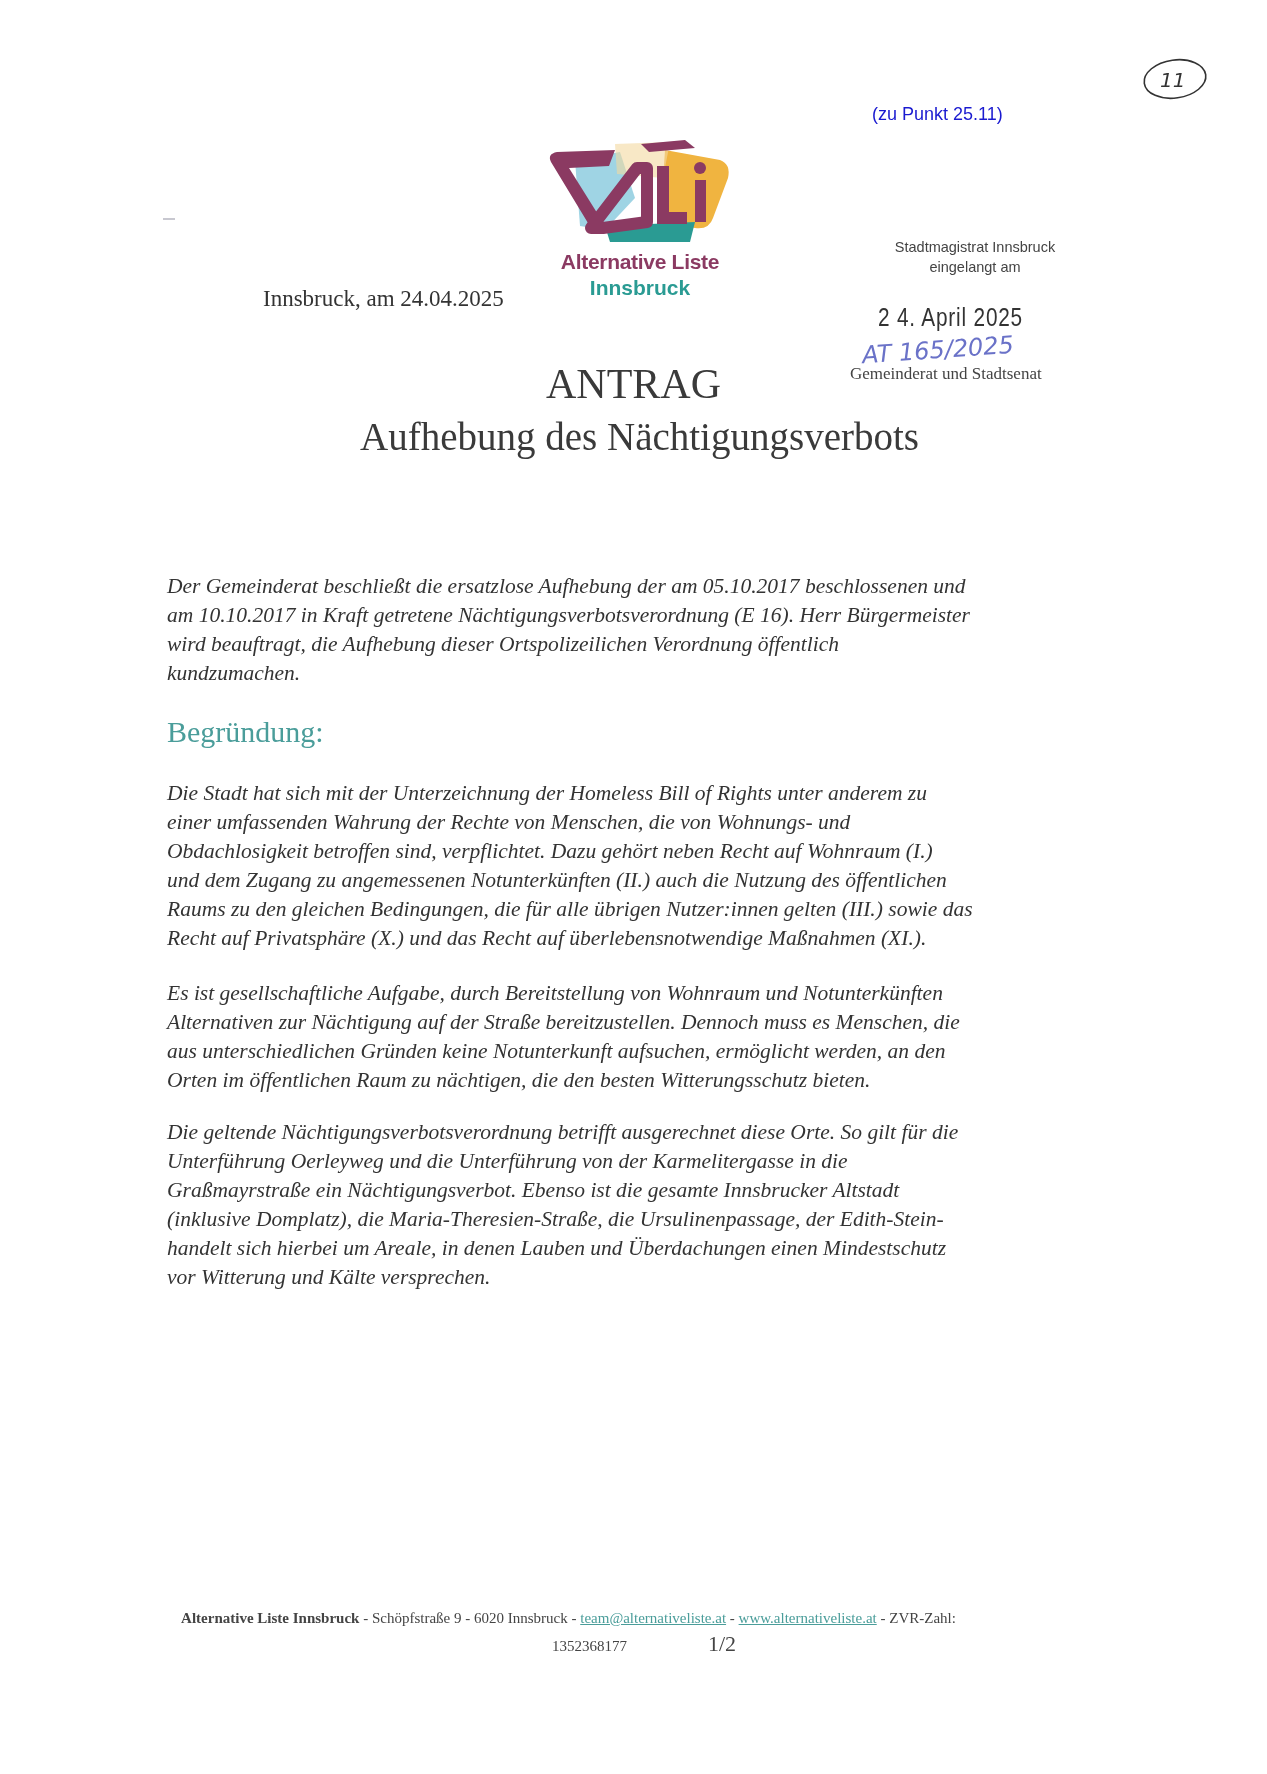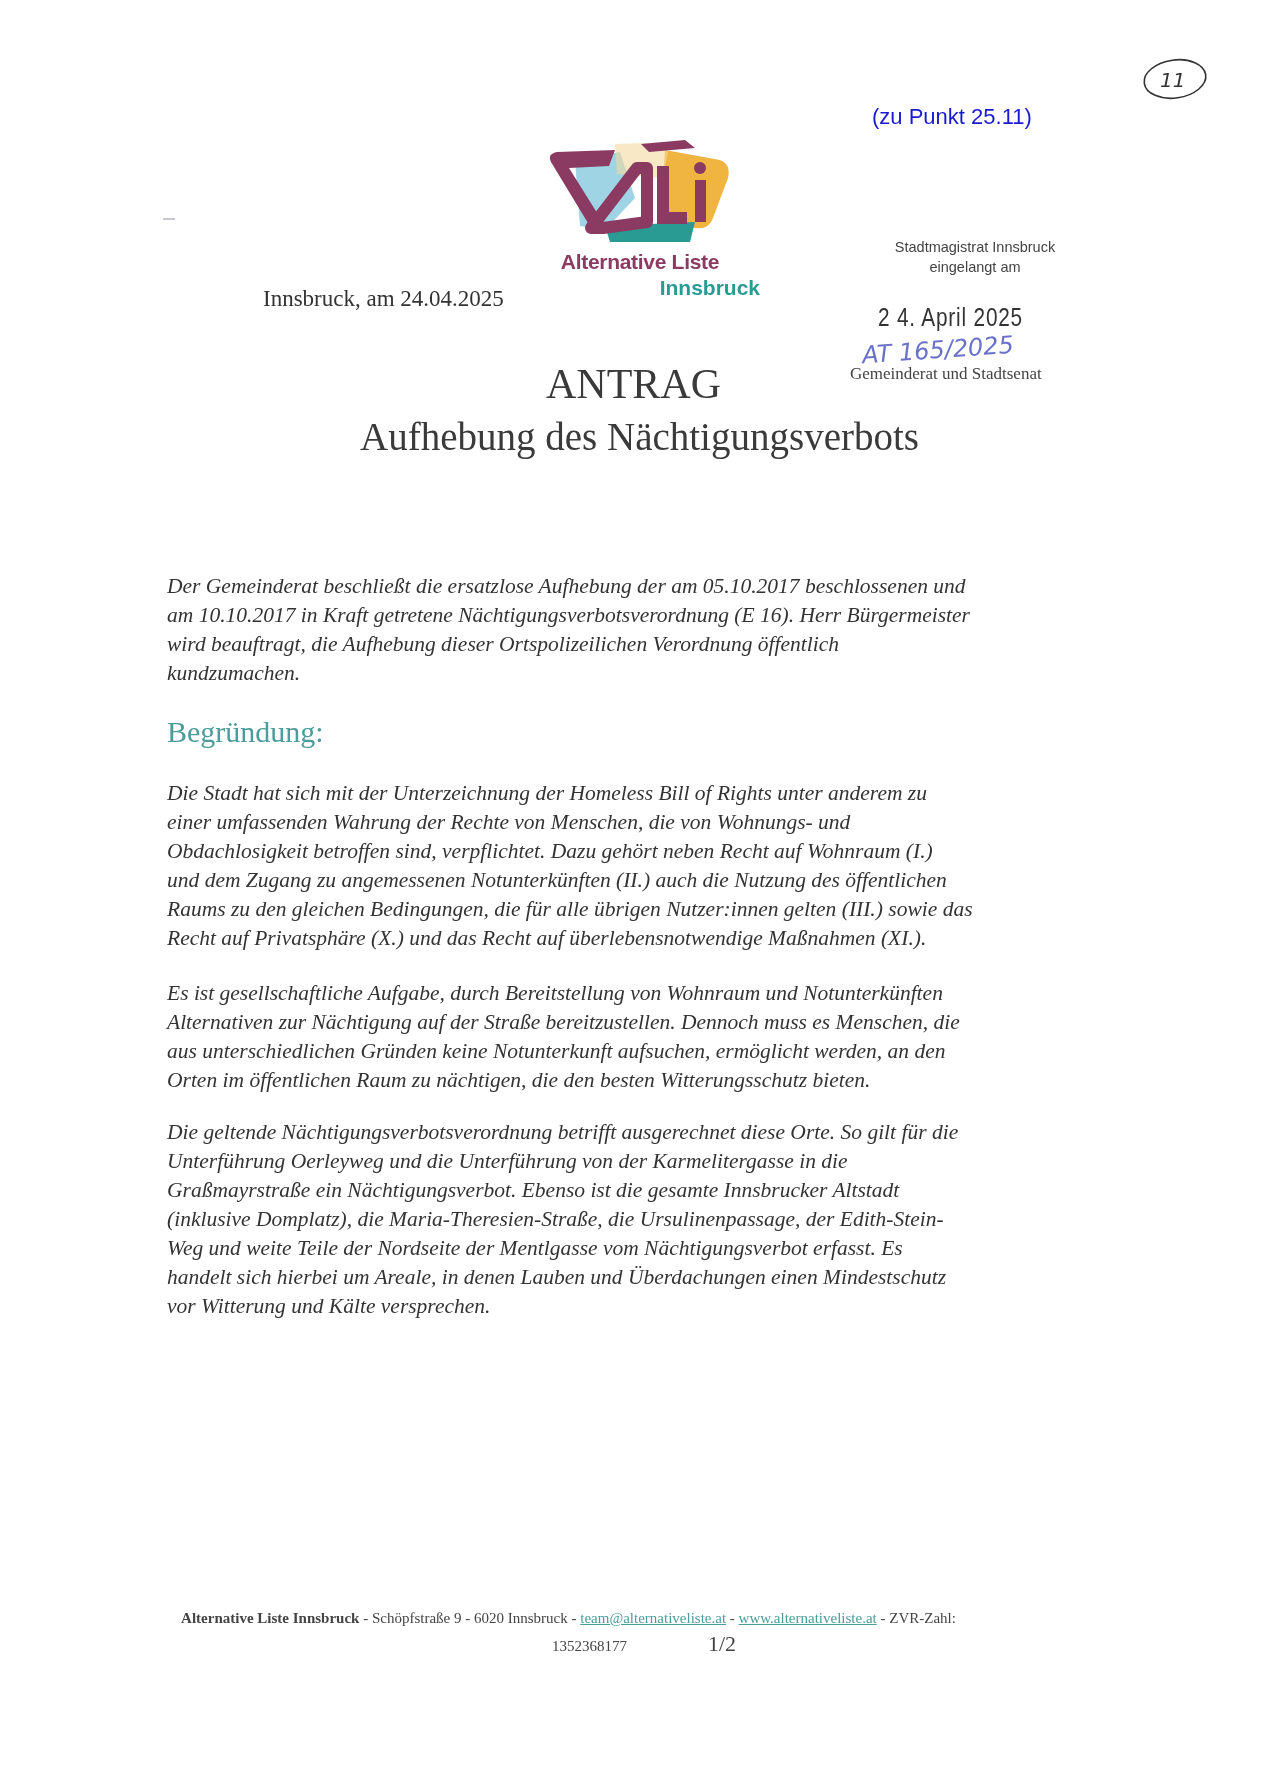--- a/index.html
+++ b/index.html
@@ -1,28 +1,28 @@
 <!DOCTYPE html>
 <html><head>
   <meta charset="utf-8">
   <style>
     html, body { margin: 0; padding: 0; background: #ffffff; }
     body { width: 1267px; height: 1774px; position: relative; overflow: hidden;
            font-family: "Liberation Serif", serif; color: #2f2f2f; }
     .abs { position: absolute; }
 
     .ref-note { left: 872px; top: 104px; font-family: "Liberation Sans", sans-serif;
-                font-size: 22px; color: #1a1ad0; }
+                font-size: 18px; color: #1a1ad0; }
     .page-circle { left: 1140px; top: 56px; width: 70px; height: 46px; }
 
     .logo { left: 545px; top: 138px; width: 190px; height: 104px; }
     .logo-line1 { left: 520px; top: 250px; width: 240px; text-align: center;
                   font-family: "Liberation Sans", sans-serif; font-weight: bold;
                   font-size: 21px; color: #8b3a62; letter-spacing: -0.3px; }
-    .logo-line2 { left: 520px; top: 276px; width: 240px; text-align: right;
+    .logo-line2 { left: 520px; top: 276px; width: 240px; text-align: center;
                   font-family: "Liberation Sans", sans-serif; font-weight: bold;
                   font-size: 21px; color: #2a9b93; }
 
     .dash-mark { left: 163px; top: 218px; width: 12px; height: 2px; background: #c8c8d0; }
 
     .place-date { left: 263px; top: 286px; font-size: 23px; color: #333; }
 
     .stamp-l1 { left: 860px; top: 239px; width: 230px; text-align: center;
                 font-family: "Liberation Sans", sans-serif; font-size: 14.5px; color: #444; }
     .stamp-l2 { left: 860px; top: 259px; width: 230px; text-align: center;
@@ -114,21 +114,20 @@
   <p>Alternativen zur Nächtigung auf der Straße bereitzustellen. Dennoch muss es Menschen, die</p>
   <p>aus unterschiedlichen Gründen keine Notunterkunft aufsuchen, ermöglicht werden, an den</p>
   <p>Orten im öffentlichen Raum zu nächtigen, die den besten Witterungsschutz bieten.</p>
 </div>
 
 <div class="abs para p4">
   <p>Die geltende Nächtigungsverbotsverordnung betrifft ausgerechnet diese Orte. So gilt für die</p>
   <p>Unterführung Oerleyweg und die Unterführung von der Karmelitergasse in die</p>
   <p>Graßmayrstraße ein Nächtigungsverbot. Ebenso ist die gesamte Innsbrucker Altstadt</p>
   <p>(inklusive Domplatz), die Maria-Theresien-Straße, die Ursulinenpassage, der Edith-Stein-</p>
-  <p>Weg und weite Teile der Nordseite der Mentlgasse vom Nächtigungsverbot erfasst. Es</p>
   <p>handelt sich hierbei um Areale, in denen Lauben und Überdachungen einen Mindestschutz</p>
   <p>vor Witterung und Kälte versprechen.</p>
 </div>
 
 <div class="abs footer1">
   <span class="org">Alternative Liste Innsbruck</span><span> - Schöpfstraße 9 - 6020 Innsbruck - </span><a>team@alternativeliste.at</a><span> - </span><a>www.alternativeliste.at</a><span> - ZVR-Zahl:</span>
 </div>
 <div class="abs footer2">1352368177</div>
 <div class="abs pagenum">1/2</div>
 

